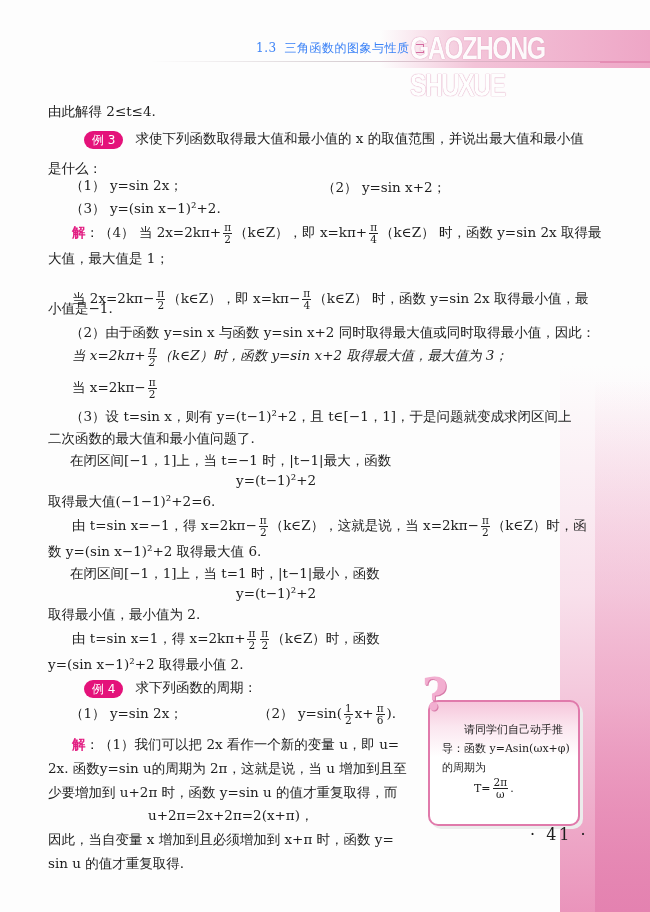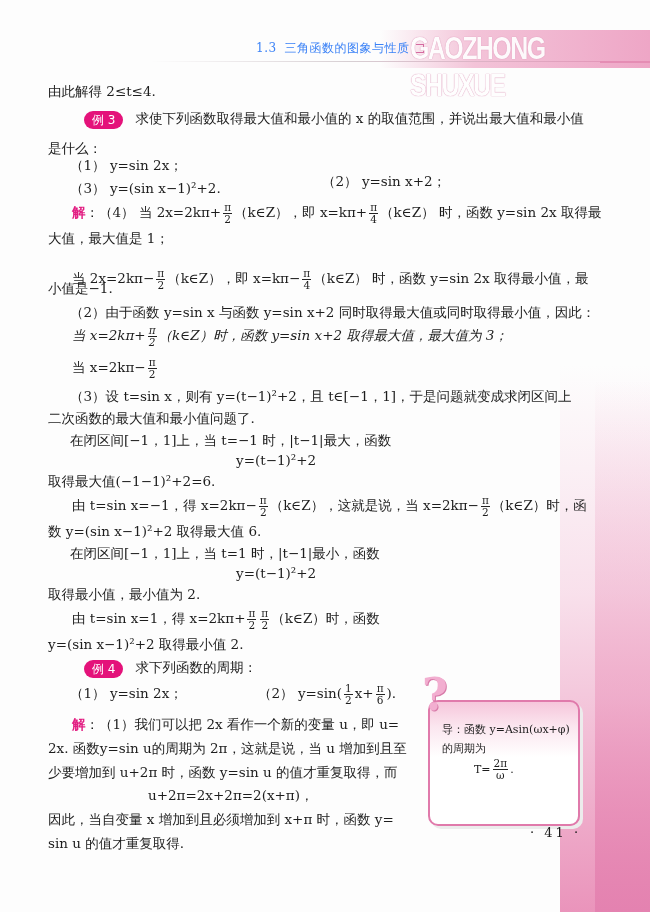--- a/index.html
+++ b/index.html
@@ -38,21 +38,21 @@
     border-left:none; margin-left:6px; vertical-align:middle;
   }
   .brand {
     position:absolute; left:410px; top:30px; font-size:32px; font-weight:bold;
     font-family:"Liberation Sans", sans-serif; letter-spacing:-2px;
     color:#fff; transform:scaleX(0.78); transform-origin:left top;
     text-shadow: 0 0 1px #d98cb0, 0 0 1px #d98cb0;
     opacity:0.92;
   }
   .content { position:absolute; left:48px; top:80px; width:560px; font-size:13.5px; line-height:23px; }
-  .line { position:absolute; white-space:nowrap; }
+  .line { position:absolute; white-space:nowrap;margin-top:20px; }
   .badge {
     display:inline-block; background:#e4127a; color:#fff;
     font-family:"DejaVu Sans", sans-serif; font-size:12px;
     padding:0 8px; height:18px; line-height:18px; border-radius:9px; margin-right:12px;
     vertical-align:middle;
   }
   .sol { color:#e21f83; font-weight:bold; }
   .frac { display:inline-block; vertical-align:middle; text-align:center; font-size:10.5px; line-height:11px; margin:0 2px; }
   .frac span { display:block; }
   .frac .top { border-bottom:1px solid #222; padding:0 1px; }
@@ -62,21 +62,21 @@
     background: linear-gradient(to bottom, #f6c6db 0%, #fbe6ef 20%, #fff 45%);
     box-shadow: 3px 3px 0 #ececec;
     font-size:11px; line-height:19px;
   }
   .qmark {
     position:absolute; left:422px; top:672px; width:32px; height:46px;
     font-family:"DejaVu Serif", serif; font-size:44px; font-weight:bold;
     color:#f2aed0; line-height:46px; text-shadow:1px 1px 0 #d77aa8;
   }
   .sidebox .txt { position:absolute; left:12px; top:18px; width:132px; }
-  .pagenum { position:absolute; left:530px; top:825px; font-size:13px; letter-spacing:3px; }
+  .pagenum { position:absolute; left:530px; top:825px; font-size:16px; letter-spacing:3px; }
 </style>
 </head>
 <body>
 
 <div class="right-strip"></div>
 <div class="right-strip2"></div>
 <div class="header-band"></div>
 <div class="header-line"></div>
 <div class="header-line2"></div>
 
@@ -86,21 +86,21 @@
 <div class="brand">GAOZHONG SHUXUE</div>
 
 <div class="content">
   <div class="line" style="top:0px;">由此解得 2≤t≤4.</div>
 
   <div class="line" style="top:27px; left:36px;">
     <span class="badge">例 3</span><span>求使下列函数取得最大值和最小值的 x 的取值范围，并说出最大值和最小值</span>
   </div>
   <div class="line" style="top:57px;">是什么：</div>
   <div class="line" style="top:74px; left:22px;">（1） y=sin 2x；</div>
-  <div class="line" style="top:90px; left:274px;">（2） y=sin x+2；</div>
+  <div class="line" style="top:76px; left:274px;">（2） y=sin x+2；</div>
   <div class="line" style="top:97px; left:22px;">（3） y=(sin x−1)²+2.</div>
 
   <div class="line" style="top:121px; left:24px;">
     <span class="sol">解</span><span>：（4） 当 2x=2kπ+</span><span class="frac"><span class="top">π</span><span>2</span></span><span>（k∈Z），即 x=kπ+</span><span class="frac"><span class="top">π</span><span>4</span></span><span>（k∈Z） 时，函数 y=sin 2x 取得最</span>
   </div>
   <div class="line" style="top:147px;">大值，最大值是 1；</div>
   <div class="line" style="top:187px; left:24px;">
     <span>当 2x=2kπ−</span><span class="frac"><span class="top">π</span><span>2</span></span><span>（k∈Z），即 x=kπ−</span><span class="frac"><span class="top">π</span><span>4</span></span><span>（k∈Z） 时，函数 y=sin 2x 取得最小值，最</span>
   </div>
   <div class="line" style="top:197px;">小值是−1.</div>
@@ -145,20 +145,21 @@
   </div>
   <div class="line" style="top:657px;">2x. 函数y=sin u的周期为 2π，这就是说，当 u 增加到且至</div>
   <div class="line" style="top:681px;">少要增加到 u+2π 时，函数 y=sin u 的值才重复取得，而</div>
   <div class="line" style="top:704px; left:100px;">u+2π=2x+2π=2(x+π)，</div>
   <div class="line" style="top:728px;">因此，当自变量 x 增加到且必须增加到 x+π 时，函数 y=</div>
   <div class="line" style="top:752px;">sin u 的值才重复取得.</div>
 </div>
 
 <div class="sidebox">
   <div class="txt">
+    <div style="padding-left:22px;">请同学们自己动手推</div>
     <div>导：函数 y=Asin(ωx+φ)</div>
     <div>的周期为</div>
     <div style="padding-left:32px;"><span>T=</span><span class="frac"><span class="top">2π</span><span>ω</span></span><span>.</span></div>
   </div>
 </div>
 <div class="qmark">?</div>
 
 <div class="pagenum">· 41 ·</div>
 
 </body></html>

